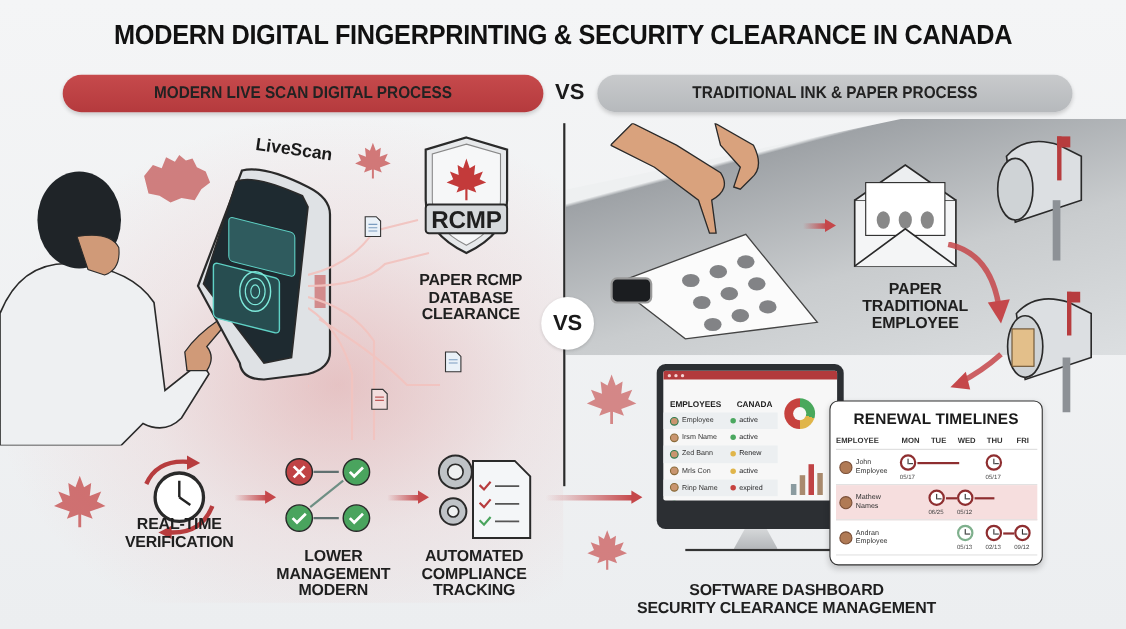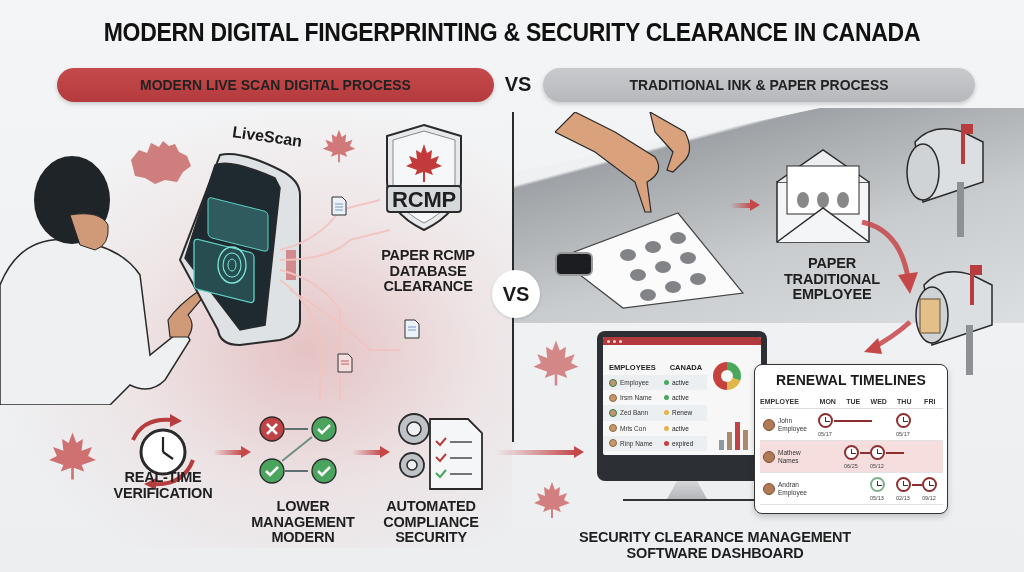--- a/index.html
+++ b/index.html
@@ -226,21 +226,21 @@
   <div>VERIFICATION</div>
 </div>
 <div class="abs label lbl-md" style="left:248px;top:499px;width:110px;">
   <div>LOWER</div>
   <div>MANAGEMENT</div>
   <div>MODERN</div>
 </div>
 <div class="abs label lbl-md" style="left:371px;top:499px;width:120px;">
   <div>AUTOMATED</div>
   <div>COMPLIANCE</div>
-  <div>SECURITY</div>
+  <div>TRACKING</div>
 </div>
 
 <svg class="abs" style="left:548px;top:195px" width="210" height="125" viewBox="0 0 210 125">
   <path d="M15 75 L135 30 L200 110 L80 125 Z" fill="#fbfbfb" stroke="#444" stroke-width="1.2" transform="translate(-5,-12)"></path>
   <g fill="#6d6f72" opacity="0.85">
     <ellipse cx="80" cy="60" rx="8" ry="6"></ellipse>
       <ellipse cx="105" cy="52" rx="8" ry="6"></ellipse>
       <ellipse cx="130" cy="43" rx="8" ry="6"></ellipse>
     <ellipse cx="90" cy="80" rx="8" ry="6"></ellipse>
       <ellipse cx="115" cy="72" rx="8" ry="6"></ellipse>
@@ -409,15 +409,15 @@
       <span class="carrow" style="left:152px;top:11px;width:10px"></span>
       <span class="clock" style="left:162px;top:4px"></span>
       <span class="cdate" style="left:110px;top:22px">05/13</span>
       <span class="cdate" style="left:136px;top:22px">02/13</span>
       <span class="cdate" style="left:162px;top:22px">09/12</span>
     </div>
   </div>
 </div>
 
 <div class="abs label lbl-md" style="left:560px;top:530px;width:310px;">
+  <div>SOFTWARE DASHBOARD</div>
   <div>SECURITY CLEARANCE MANAGEMENT</div>
-  <div>SOFTWARE DASHBOARD</div>
 </div>
 
 </body></html>

